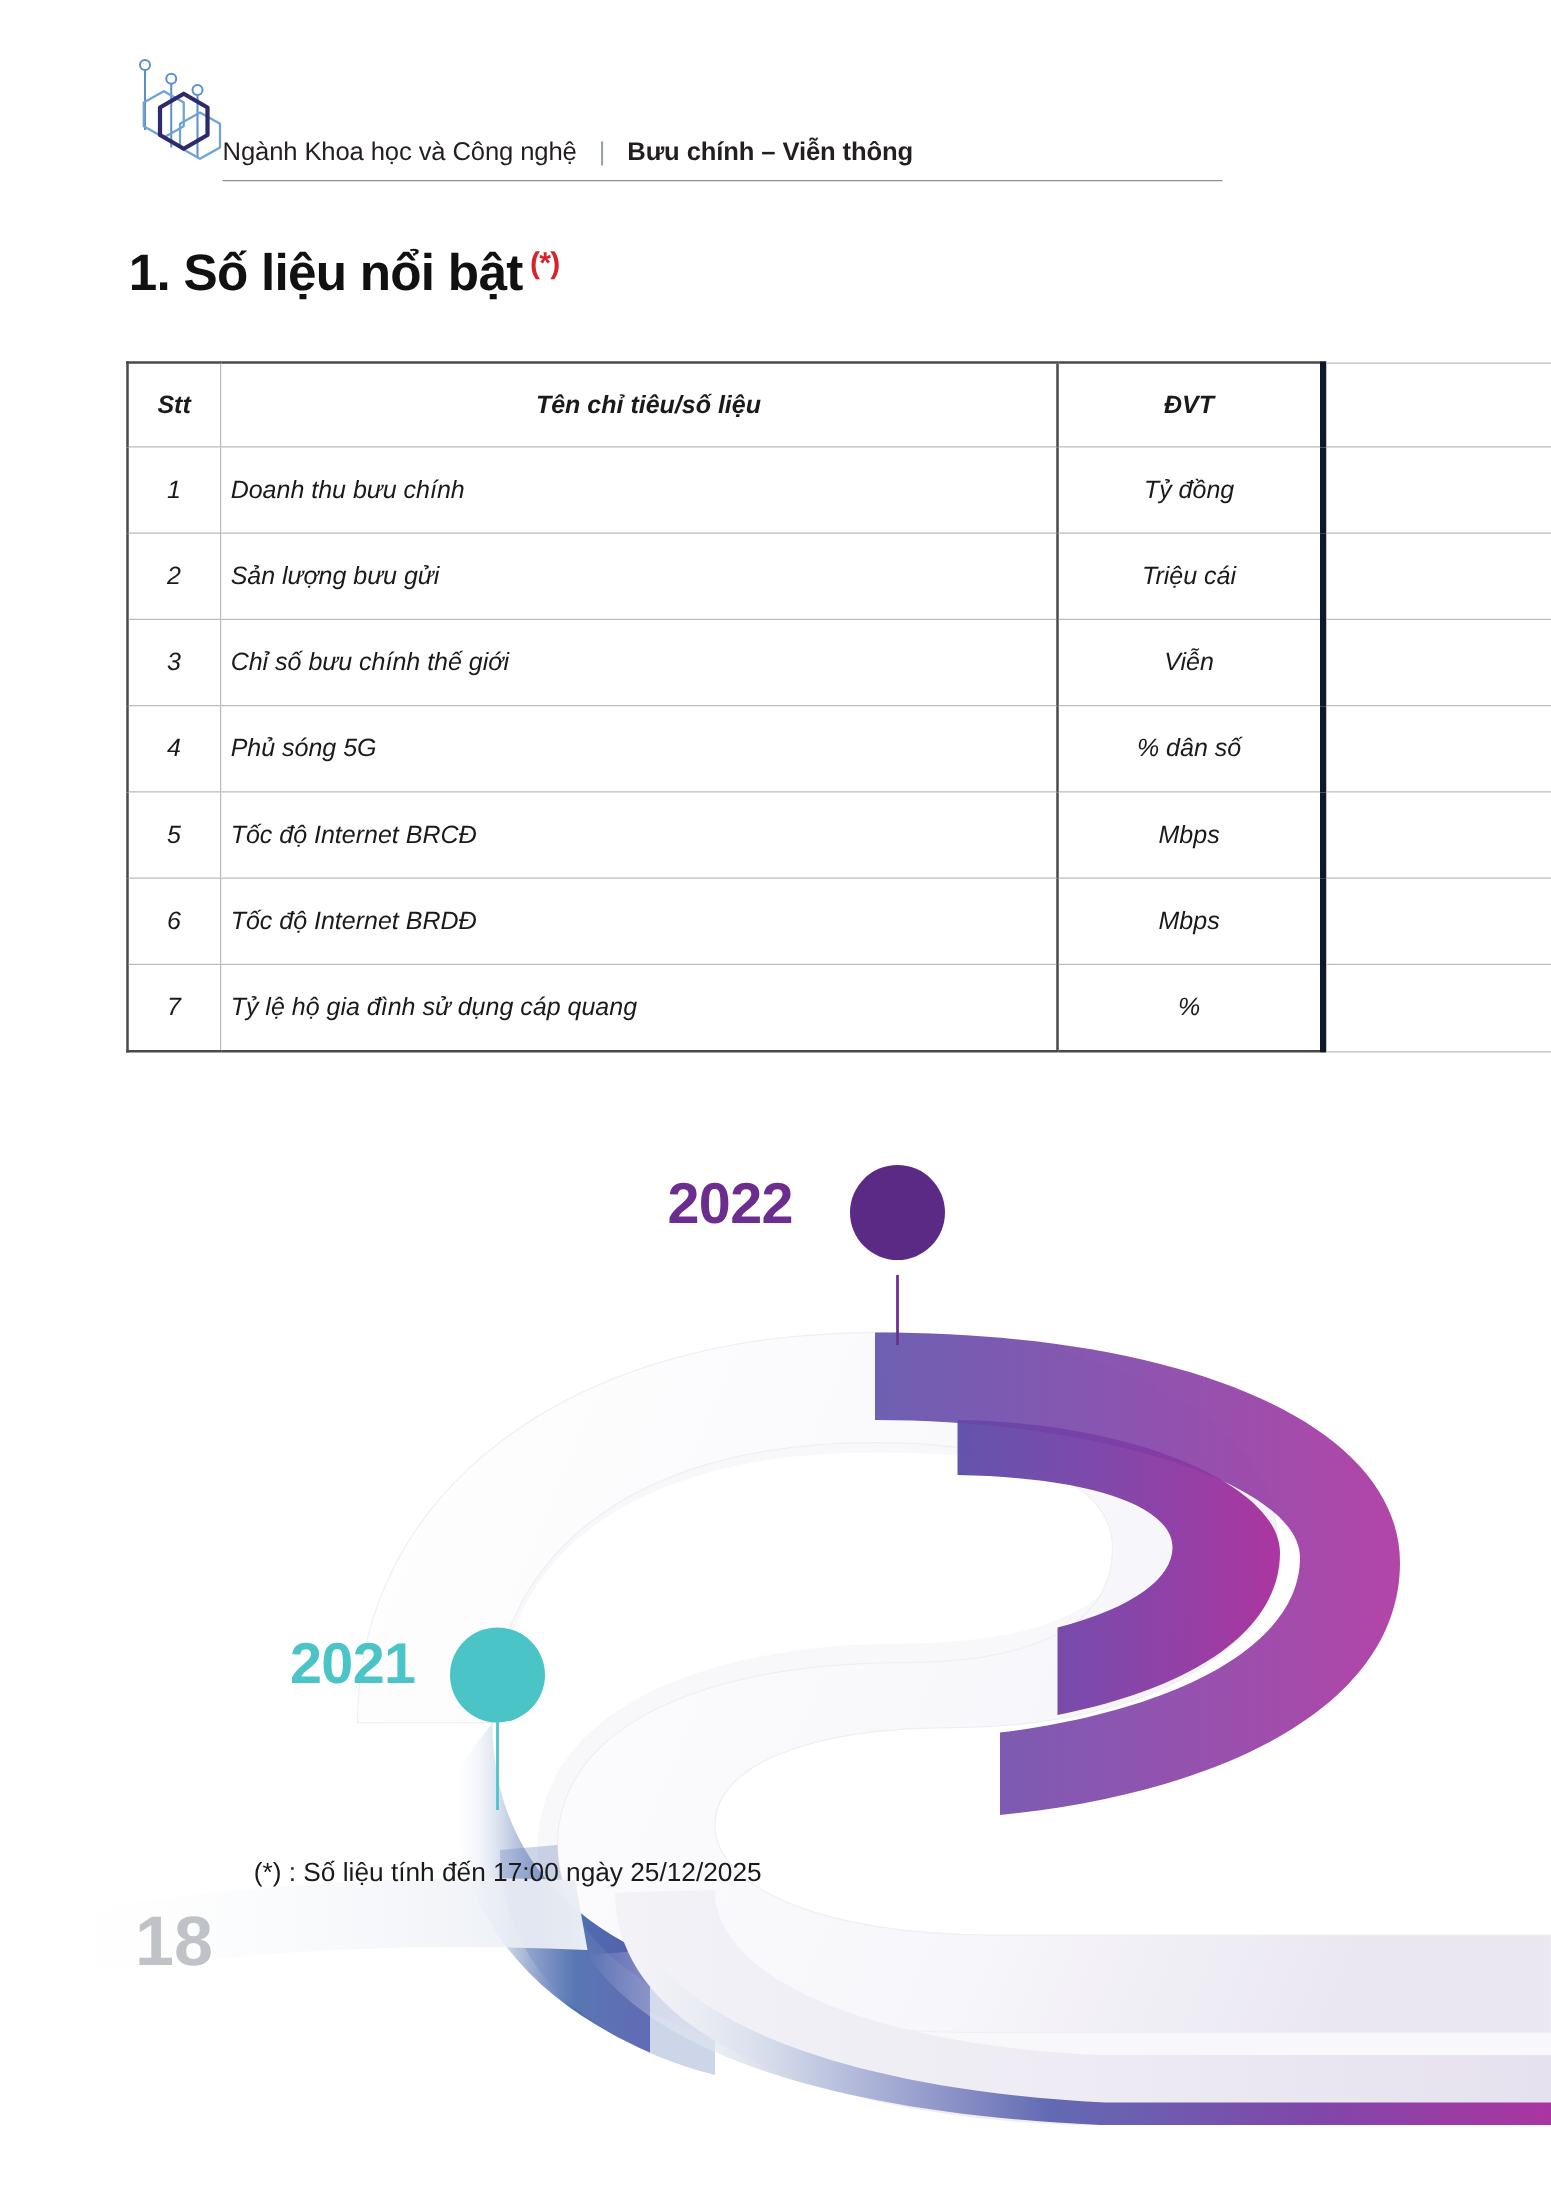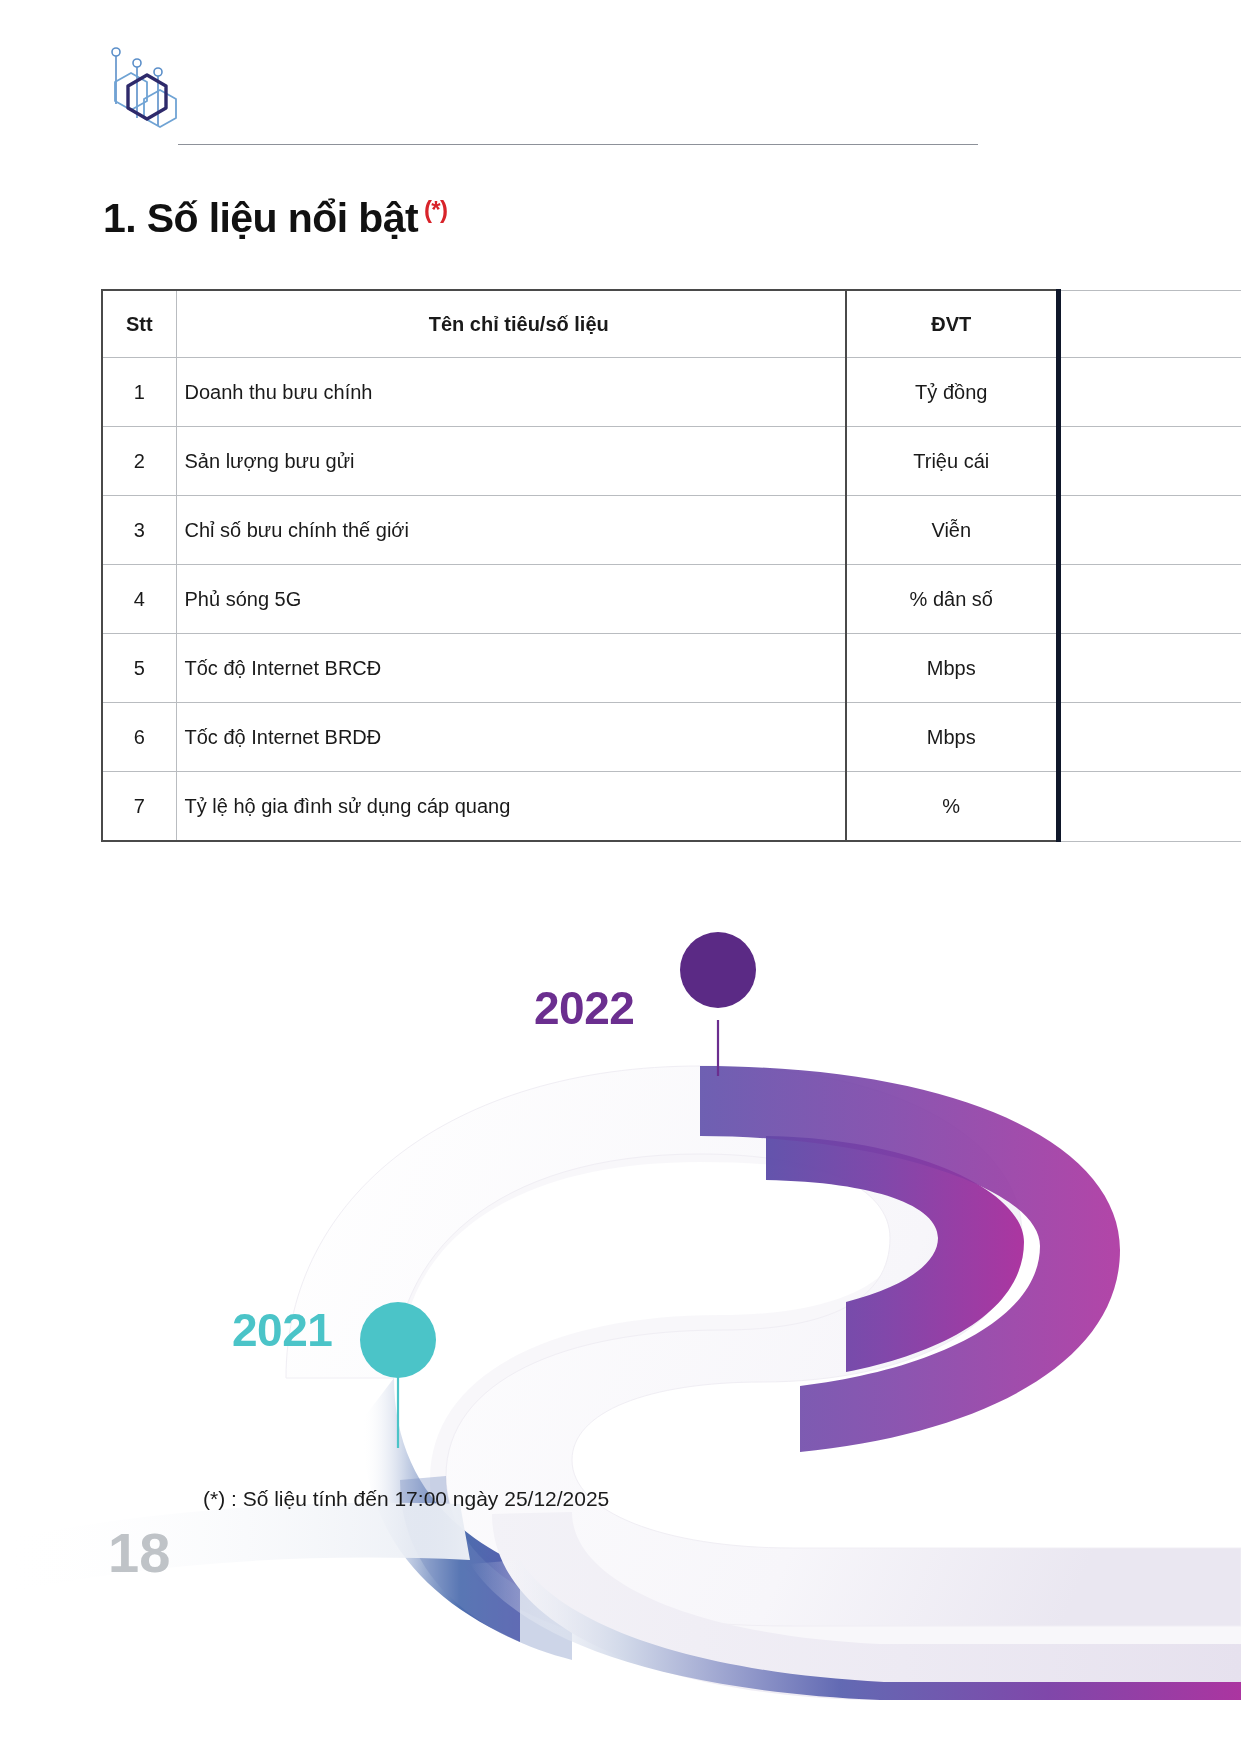--- a/index.html
+++ b/index.html
@@ -91,20 +91,21 @@
 
   #stats-table th,
   #stats-table td {
     border: 1px solid #b9bcc0;
     padding: 0;
     height: 68px;
     vertical-align: middle;
     font-size: 20px;
     font-weight: 400;
     color: #1a1a1a;
+    font-style: italic;
   }
   
   #stats-table thead th {
     border-top: 2px solid #4a4a4a;
     border-bottom: 1px solid #b9bcc0;
     font-size: 20px;
     font-weight: 700;
     height: 66px;
   }
   #stats-table th.th-stt,
@@ -149,21 +150,20 @@
   .year-label {
     position: absolute;
     font-size: 46px;
     font-weight: 700;
     letter-spacing: -0.5px;
   }
   #year-2022-label {
     left: 534px;
     top: 935px;
     color: #6B2E8F;
-    margin-top: 46px;
   }
   #year-2021-label {
     left: 232px;
     top: 1303px;
     color: #4BC4C8;
   }
   #page-number {
     position: absolute;
     left: 108px;
     top: 1520px;
@@ -199,20 +199,25 @@
       </g>
 
       <polygon points="15,40 31,31 47,40 47,59 31,68 15,59" fill="none" stroke="#6FA3D4" stroke-width="1.8" stroke-linejoin="round"></polygon>
 
       <polygon points="44,57 60,48 76,57 76,76 60,85 44,76" fill="none" stroke="#6FA3D4" stroke-width="1.8" stroke-linejoin="round"></polygon>
 
       <polygon points="28,44 47,33 66,44 66,66 47,77 28,66" fill="none" stroke="#2E2A6B" stroke-width="3.4" stroke-linejoin="round"></polygon>
     </svg>
   </span>
 
+  <div id="header-text">
+    <span>Ngành Khoa học và Công nghệ</span>
+    <span class="sep">|</span>
+    <span class="seg2">Bưu chính – Viễn thông</span>
+  </div>
 
   <div id="header-rule"></div>
 </div>
 
 <h1 id="section-title">
   <span>1. Số liệu nổi bật</span><span class="asterisk">(*)</span>
 </h1>
 
 <table id="stats-table">
   <colgroup>

